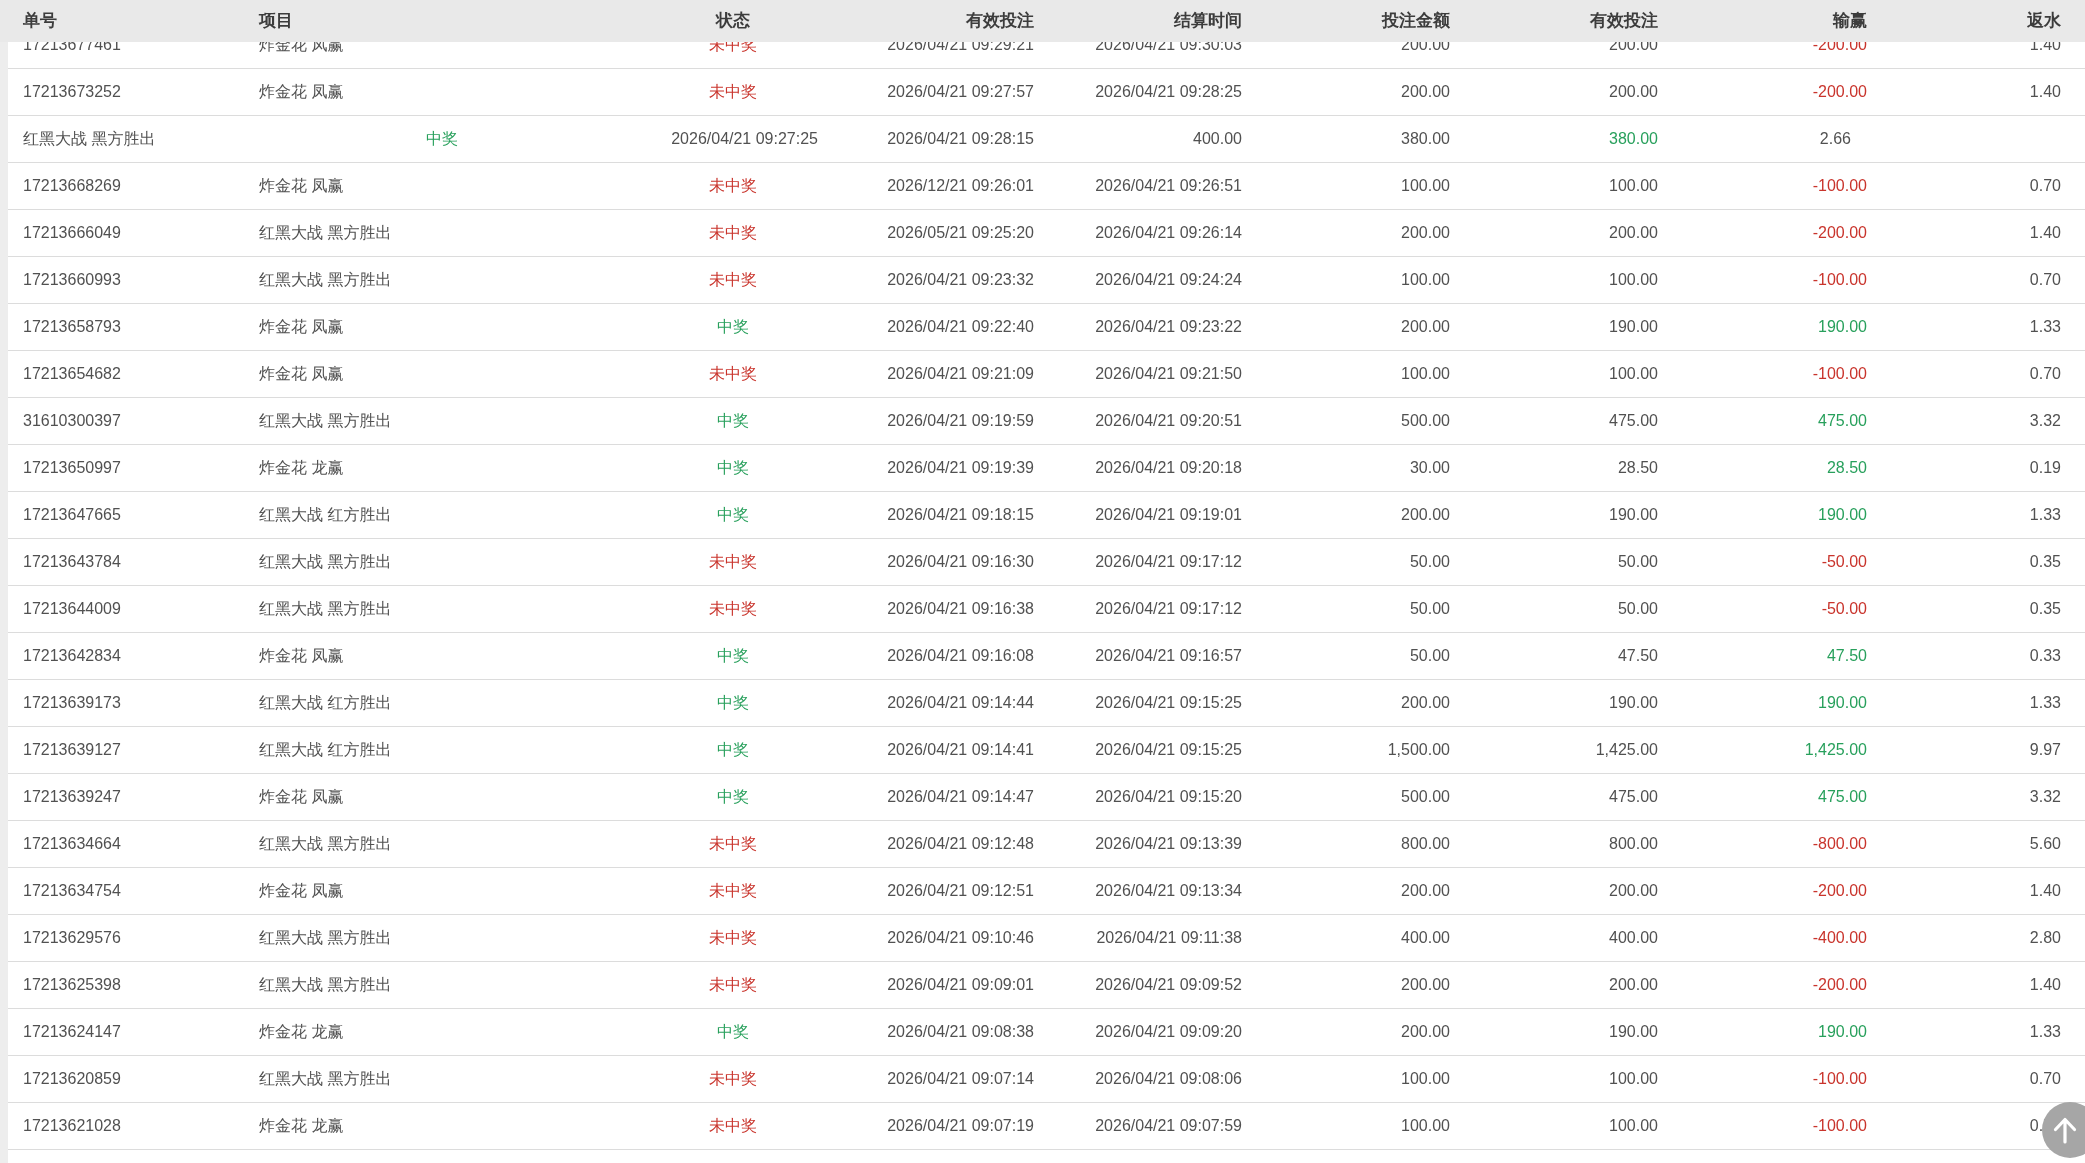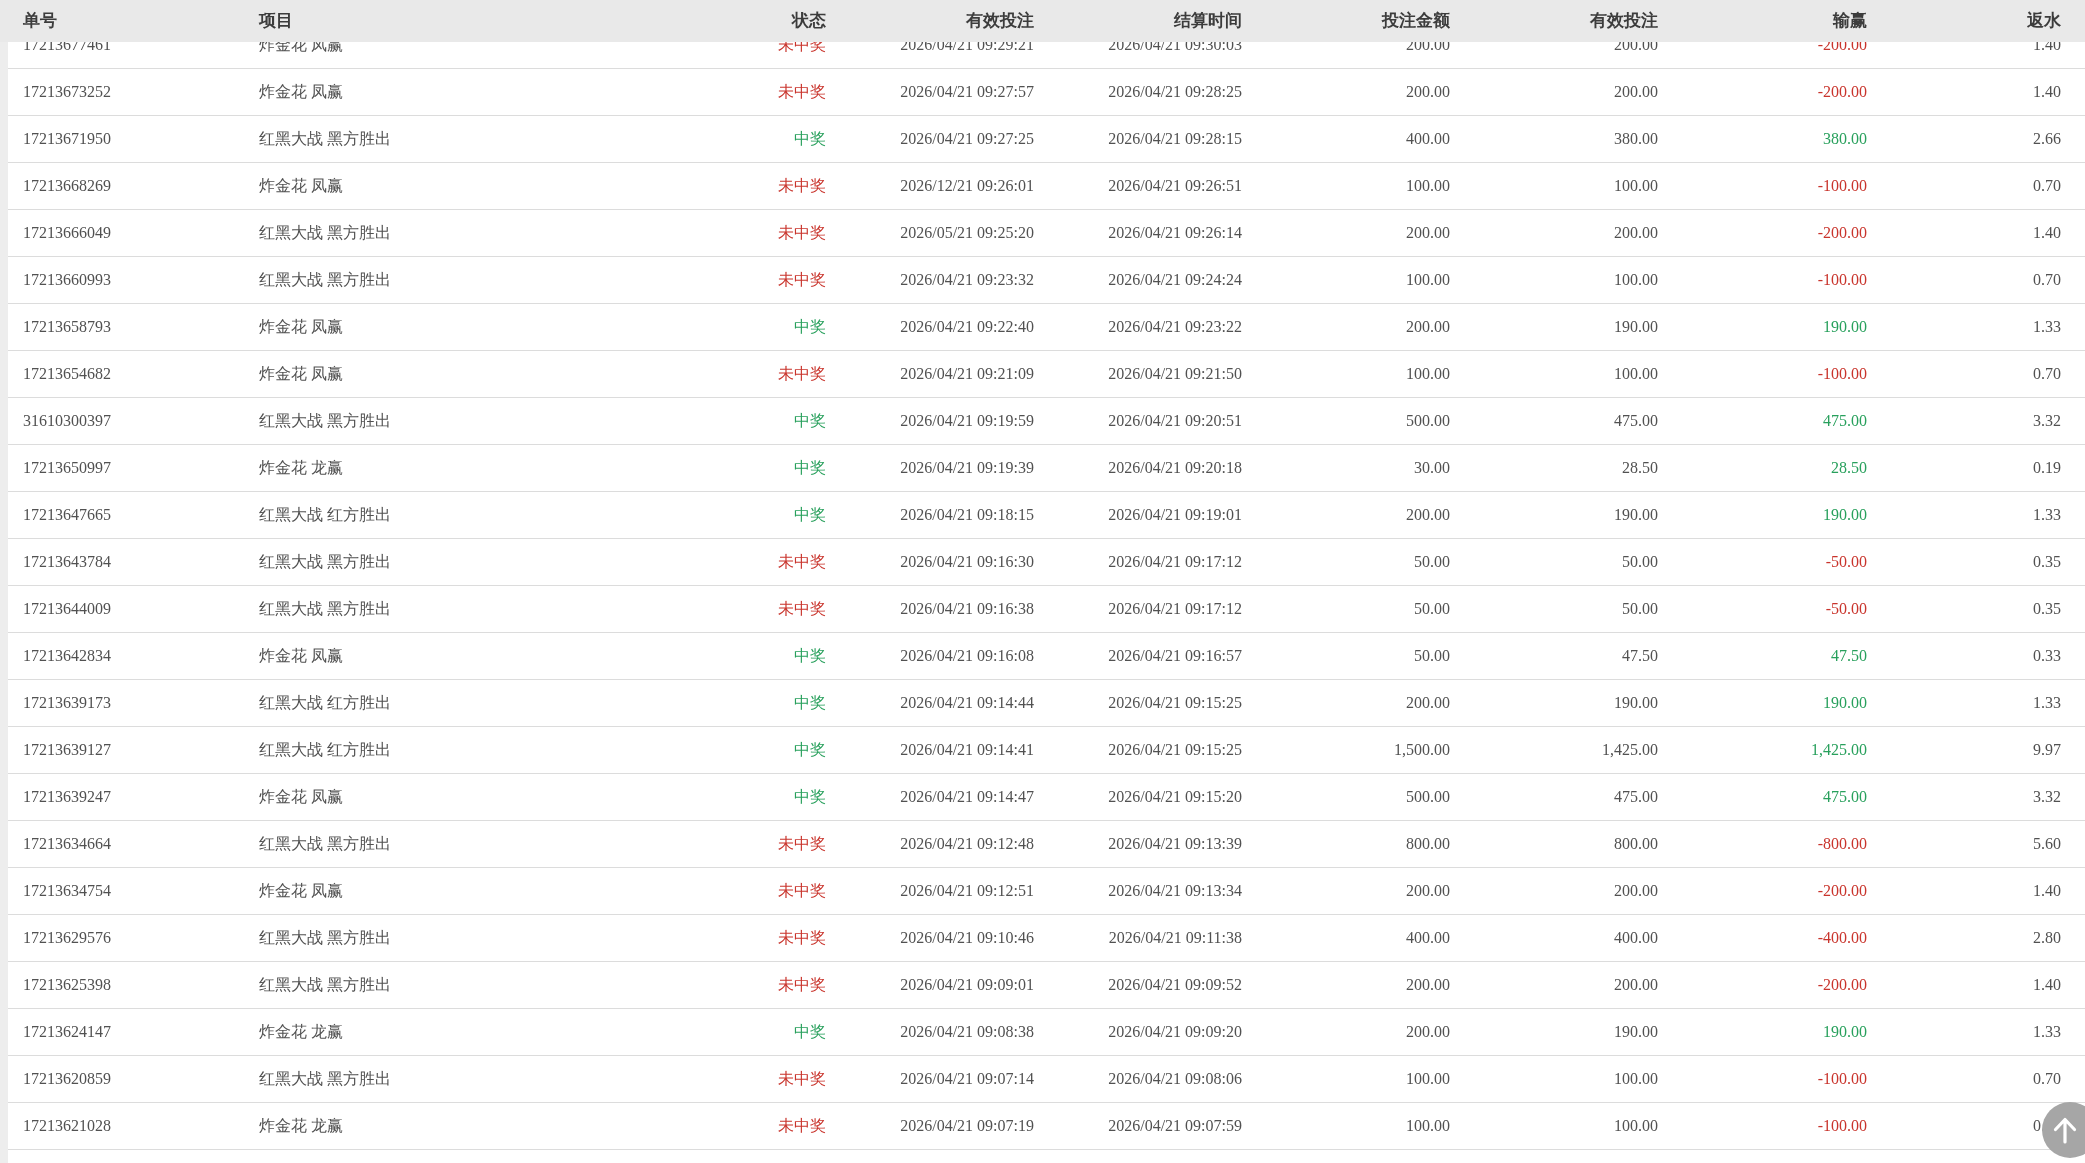--- a/index.html
+++ b/index.html
@@ -6,21 +6,20 @@
   body{
     width:2085px;height:1163px;overflow:hidden;position:relative;
     background:#ededed;
     font-family:"Liberation Sans","DejaVu Sans",sans-serif;
     -webkit-font-smoothing:antialiased;
   }
   .grid{
     display:grid;
     grid-template-columns:236px 396px 186px 216px 208px 208px 208px 209px 1fr;
     align-items:center;
-    font-family:Liberation Serif, serif;
   }
   
   .thead{
     position:absolute;top:0;left:0;right:0;height:42px;
     background:#e9e9e9;z-index:5;padding-left:8px;box-sizing:border-box;
   }
   .thead .grid{height:42px;}
   .hcell{
     font-size:17px;font-weight:bold;color:#3c3c3c;white-space:nowrap;
     line-height:42px;
@@ -30,21 +29,21 @@
     position:absolute;top:22px;left:8px;width:2077px;height:1141px;
     background:#ffffff;z-index:1;
   }
   .trow{
     height:46px;border-bottom:1px solid #dcdcdc;background:#fff;
   }
   .cell{
     font-size:16px;color:#515151;white-space:nowrap;line-height:46px;
   }
   .al{text-align:left;padding-left:15px;}
-  .ac{text-align:right;}
+  .ac{text-align:center;}
   .ar{text-align:right;padding-right:8px;}
   .ar-last{text-align:right;padding-right:24px;}
   .win{color:var(--win,#28a05c);}
   .lose{color:var(--lose,#c9342c);}
   
   .back-top{
     position:absolute;left:2042px;top:1102px;width:56px;height:56px;
     border-radius:50%;background:#a6a6a6;z-index:9;border:none;
     display:flex;align-items:center;justify-content:center;cursor:pointer;
   }
@@ -70,21 +69,20 @@
       <div class="cell al">炸金花 凤赢</div>
       <div class="cell ac lose">未中奖</div>
       <div class="cell ar">2026/04/21 09:27:57</div>
       <div class="cell ar">2026/04/21 09:28:25</div>
       <div class="cell ar">200.00</div>
       <div class="cell ar">200.00</div>
       <div class="cell ar lose">-200.00</div>
       <div class="cell ar-last">1.40</div>
     </div>
     <div class="trow grid">
-      <div class="cell al">17213671950</div>
       <div class="cell al">红黑大战 黑方胜出</div>
       <div class="cell ac win">中奖</div>
       <div class="cell ar">2026/04/21 09:27:25</div>
       <div class="cell ar">2026/04/21 09:28:15</div>
       <div class="cell ar">400.00</div>
       <div class="cell ar">380.00</div>
       <div class="cell ar win">380.00</div>
       <div class="cell ar-last">2.66</div>
     </div>
     <div class="trow grid">

